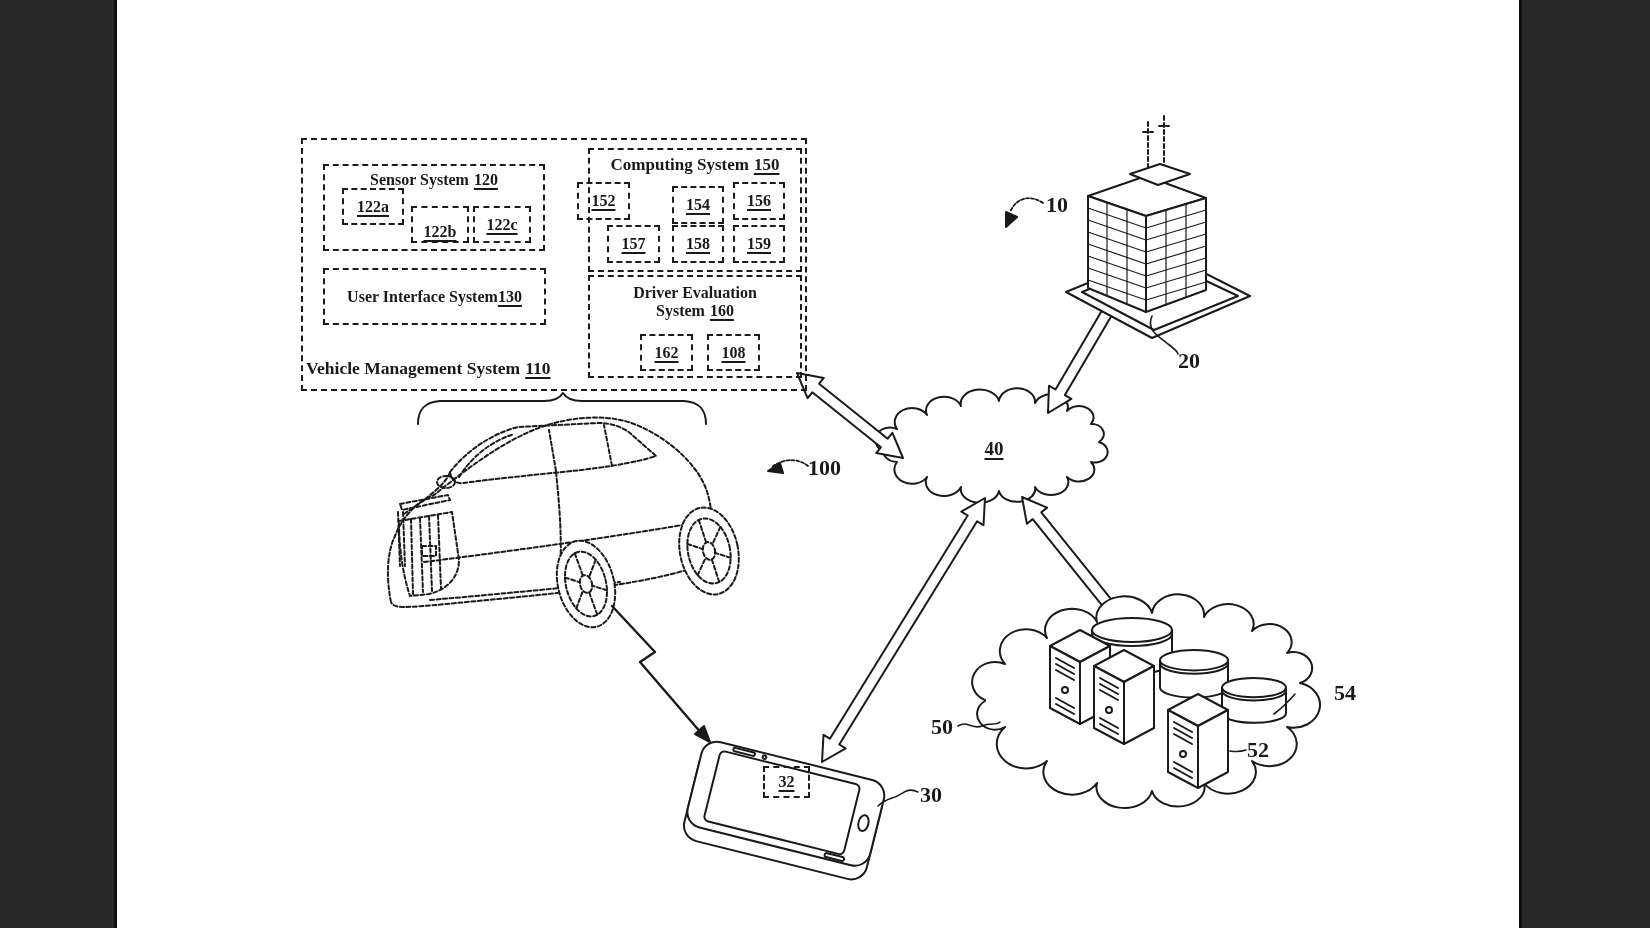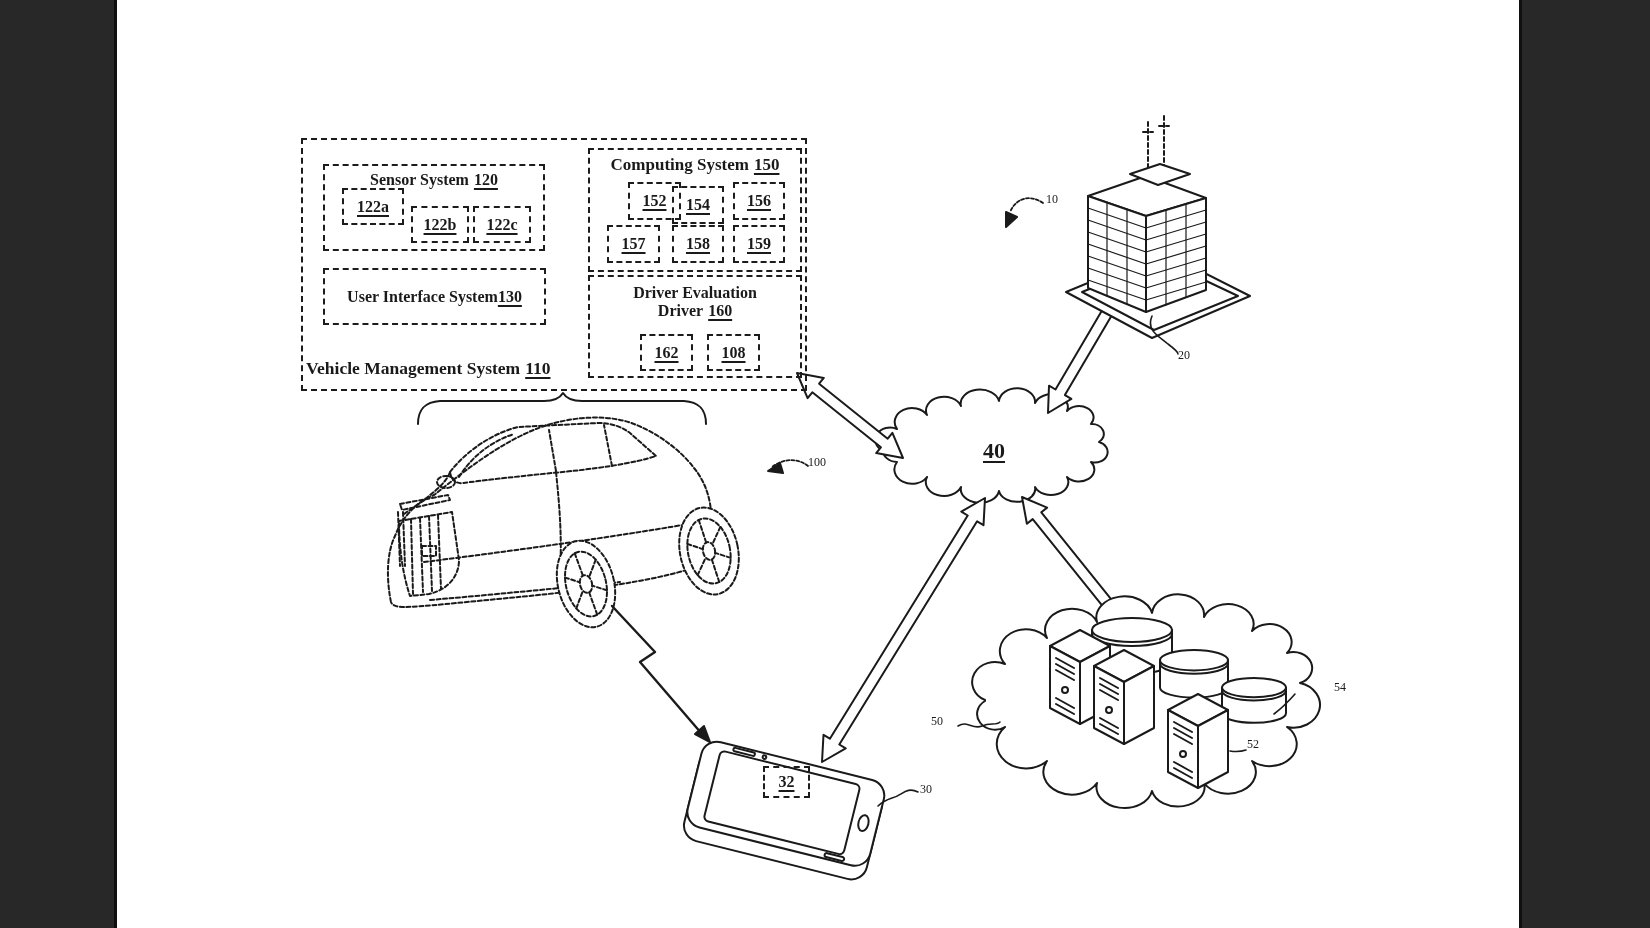--- a/index.html
+++ b/index.html
@@ -7,28 +7,28 @@
   .stage { position:relative; width:1650px; height:928px; background:#ffffff;
            font-family:"Liberation Serif","DejaVu Serif",serif; color:#1a1a1a; }
   .sidebar { position:absolute; top:0; height:928px; background:#282828; z-index:5; }
   .sidebar.left  { left:0; width:117px; border-right:3px solid #101010; }
   .sidebar.right { left:1519px; width:131px; border-left:3px solid #101010; }
   .art { position:absolute; left:0; top:0; z-index:1; }
   .box { position:absolute; border:2px dashed #1c1c1c; background:transparent; z-index:2; }
   .box-title { text-align:center; font-weight:bold; font-size:16px; line-height:1.15; padding-top:5px; white-space:nowrap; }
   .num-box { position:absolute; border:2px dashed #1c1c1c; display:flex; align-items:center;
              justify-content:center; font-weight:bold; font-size:16px; z-index:3; background:transparent; }
-  .flabel { position:absolute; font-weight:normal; font-size:12px; white-space:nowrap; z-index:4; }
+  .flabel { position:absolute; font-weight:bold; font-size:22px; white-space:nowrap; z-index:4; }
   .u { text-decoration:underline; text-underline-offset:3px; text-decoration-thickness:1.5px; }
   .ref { margin-left:5px; }
   .vms-label { position:absolute; left:306px; top:358px; font-weight:bold; font-size:17.5px; white-space:nowrap; z-index:3; }
   .center-2line { display:flex; flex-direction:row; align-items:center; justify-content:center;
                   height:100%; font-weight:bold; font-size:16px; line-height:1.25; }
   .net-label { position:absolute; left:974px; top:438px; width:40px; text-align:center;
-               font-weight:bold; font-size:22px; z-index:4; }
+               font-weight:bold; font-size:19px; z-index:4; }
   svg * { vector-effect:non-scaling-stroke; }
 </style>
 </head>
 <body>
 
 <div class="stage">
 
   <svg class="art" width="1650" height="928" viewBox="0 0 1650 928" fill="none" stroke="#1a1a1a" stroke-width="2" stroke-linecap="round" stroke-linejoin="round">
 
     <defs>
@@ -200,40 +200,40 @@
   </div>
 
   <div class="box" style="left:323px; top:164px; width:222px; height:87px;">
     <div class="box-title">
       <span>Sensor System</span><span class="u ref">120</span>
     </div>
   </div>
   <div class="num-box" style="left:342px; top:188px; width:62px; height:37px;">
     <span class="u">122a</span>
     </div>
-  <div class="num-box" style="left:411px; top:206px; width:58px; height:37px;">
+  <div class="num-box" style="left:411px; top:206px; width:58px; height:37px;align-items:flex-end;">
     <span class="u">122b</span>
     </div>
   <div class="num-box" style="left:473px; top:206px; width:58px; height:37px;">
     <span class="u">122c</span>
     </div>
 
   <div class="box" style="left:323px; top:268px; width:223px; height:57px;">
     <div class="center-2line">
       <span>User Interface System</span>
       <span class="u">130</span>
     </div>
   </div>
 
   <div class="box" style="left:588px; top:148px; width:214px; height:124px;">
     <div class="box-title" style="font-size:17px;">
       <span>Computing System</span><span class="u ref">150</span>
     </div>
   </div>
-  <div class="num-box" style="left:628px; top:182px; width:53px; height:38px;">
+  <div class="num-box" style="left:577px; top:182px; width:53px; height:38px;">
     <span class="u">152</span>
     </div>
   <div class="num-box" style="left:672px; top:186px; width:52px; height:38px;">
     <span class="u">154</span>
     </div>
   <div class="num-box" style="left:733px; top:182px; width:52px; height:38px;">
     <span class="u">156</span>
     </div>
   <div class="num-box" style="left:607px; top:225px; width:53px; height:38px;">
     <span class="u">157</span>
@@ -241,21 +241,21 @@
   <div class="num-box" style="left:672px; top:225px; width:52px; height:38px;">
     <span class="u">158</span>
     </div>
   <div class="num-box" style="left:733px; top:225px; width:52px; height:38px;">
     <span class="u">159</span>
     </div>
 
   <div class="box" style="left:588px; top:275px; width:214px; height:103px;">
     <div class="box-title" style="padding-top:7px;">
       <span>Driver Evaluation</span><br>
-      <span>Driver</span><span class="u ref">160</span>
+      <span>System</span><span class="u ref">160</span>
     </div>
   </div>
   <div class="num-box" style="left:640px; top:334px; width:53px; height:37px;">
     <span class="u">162</span>
     </div>
   <div class="num-box" style="left:707px; top:334px; width:53px; height:37px;">
     <span class="u">108</span>
     </div>
 
   <div class="num-box" style="left:763px; top:766px; width:47px; height:32px;">

